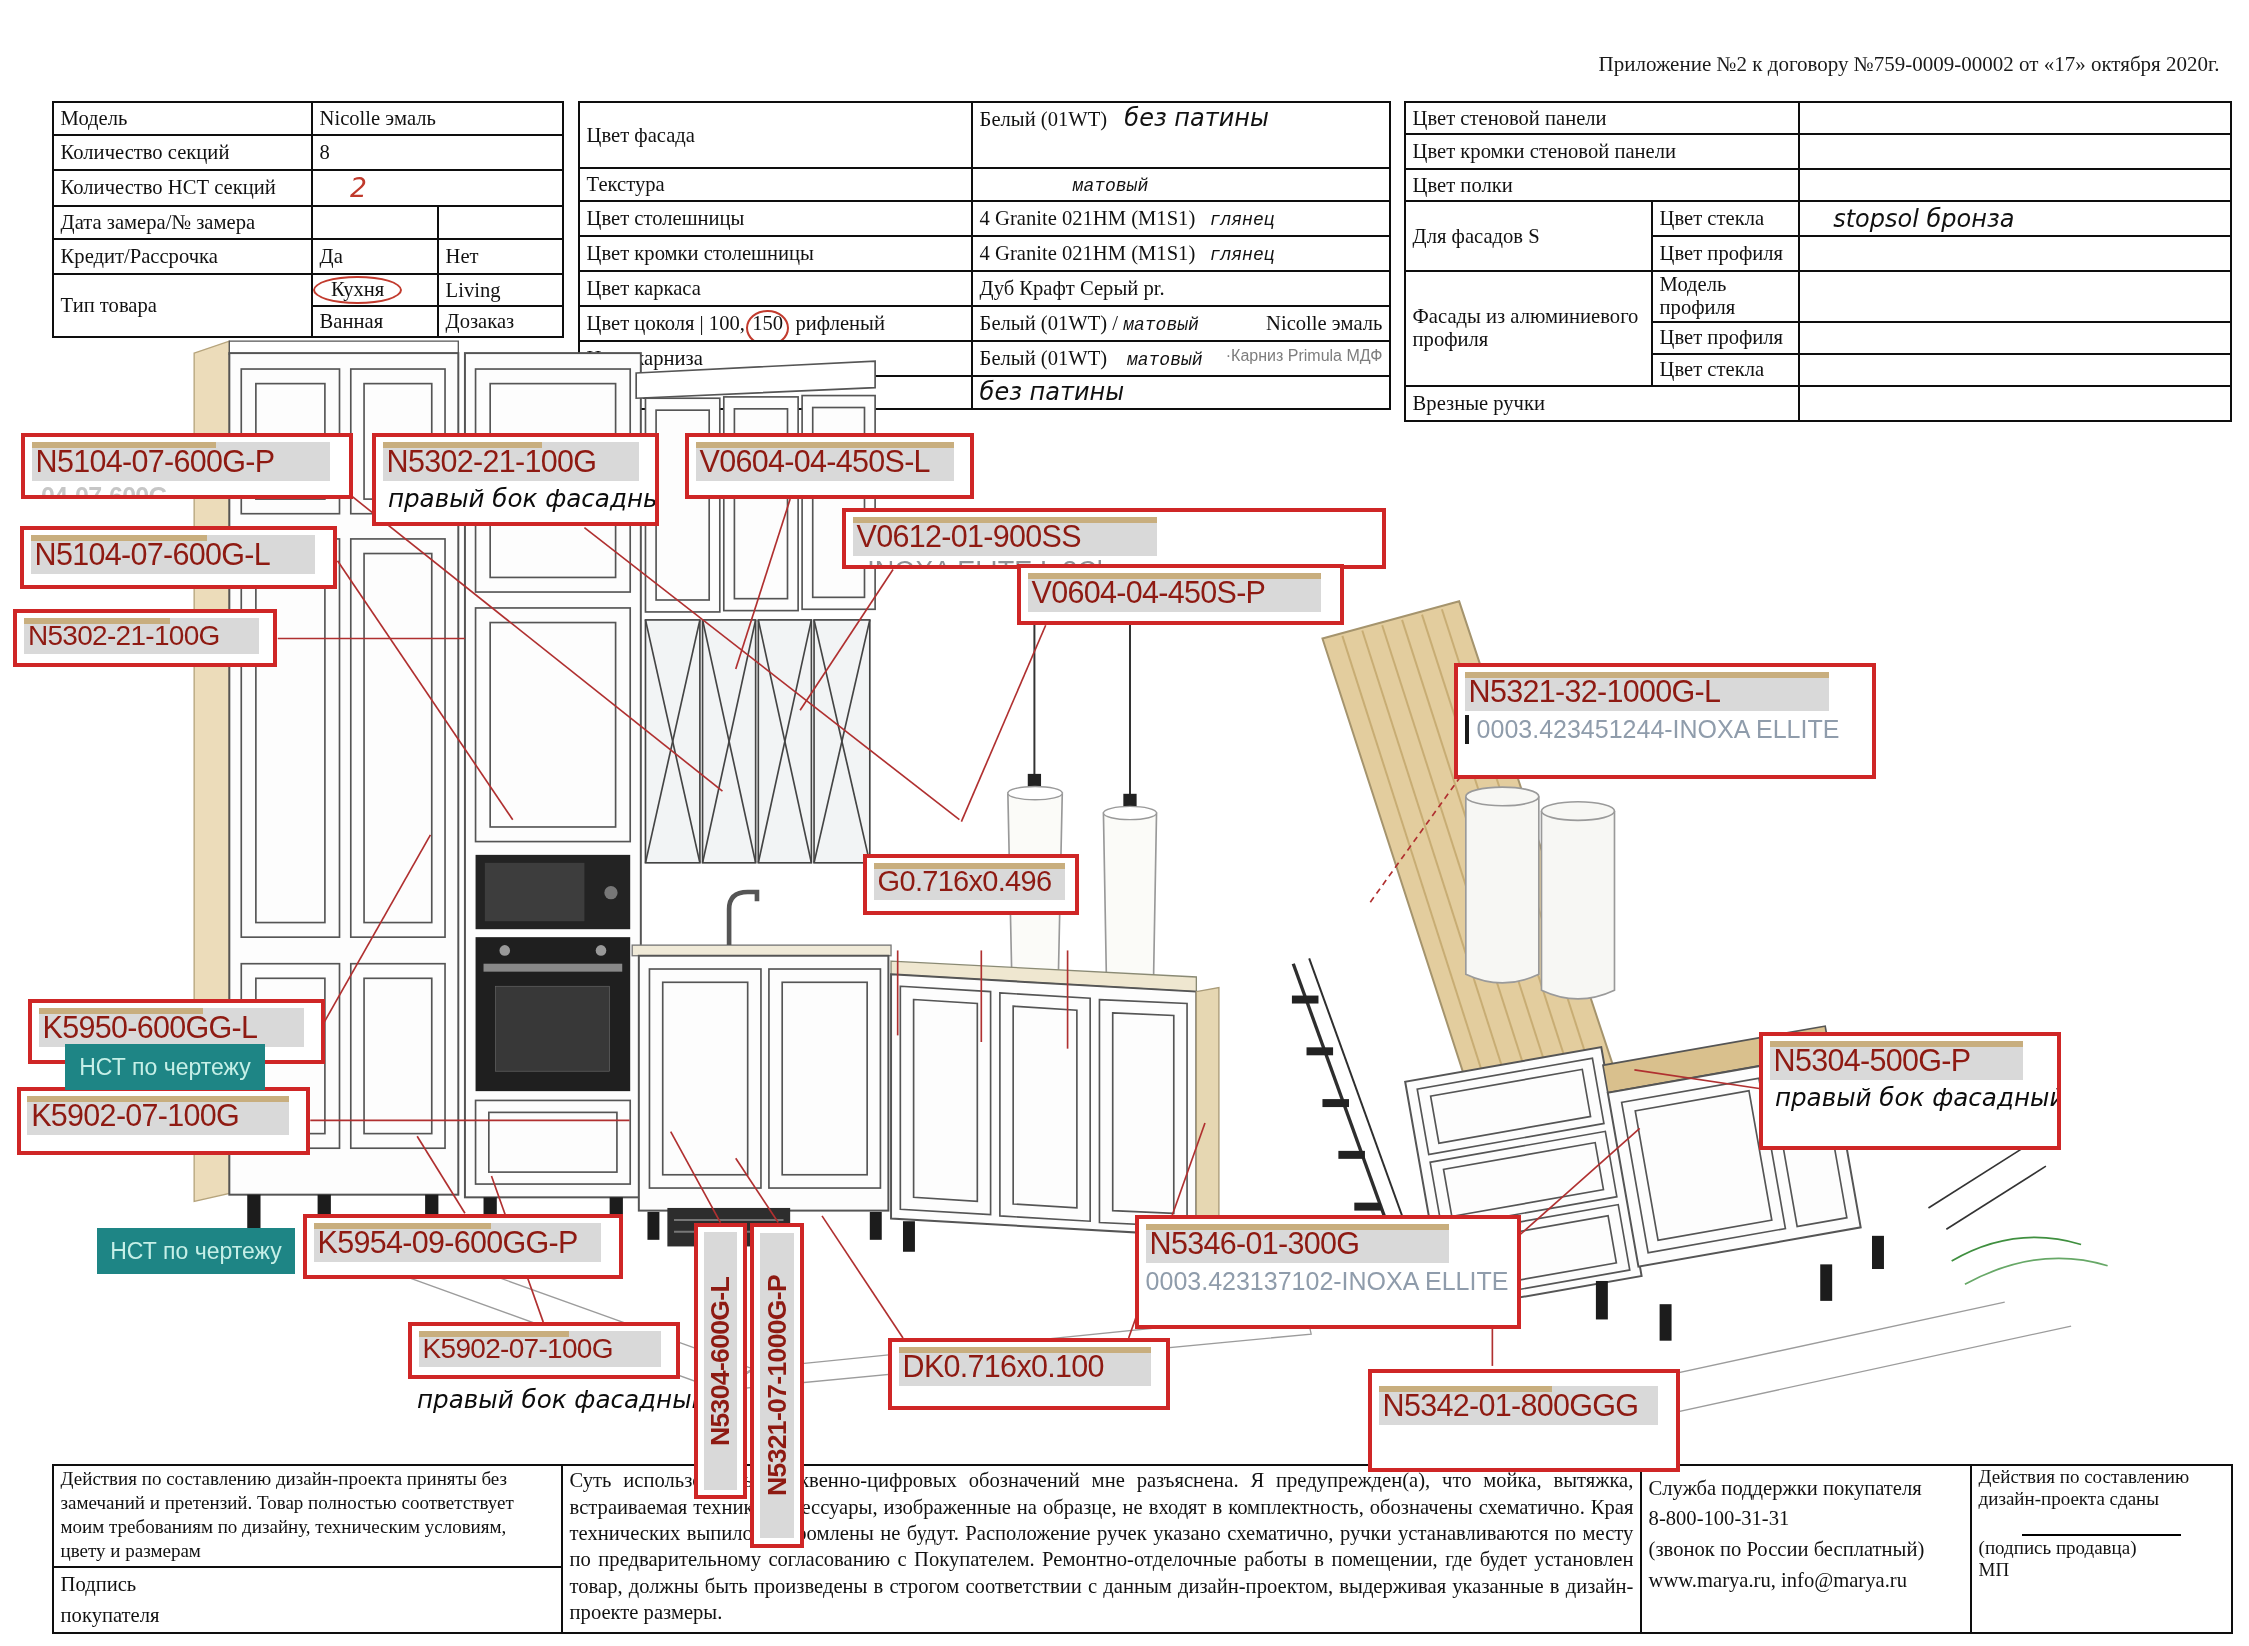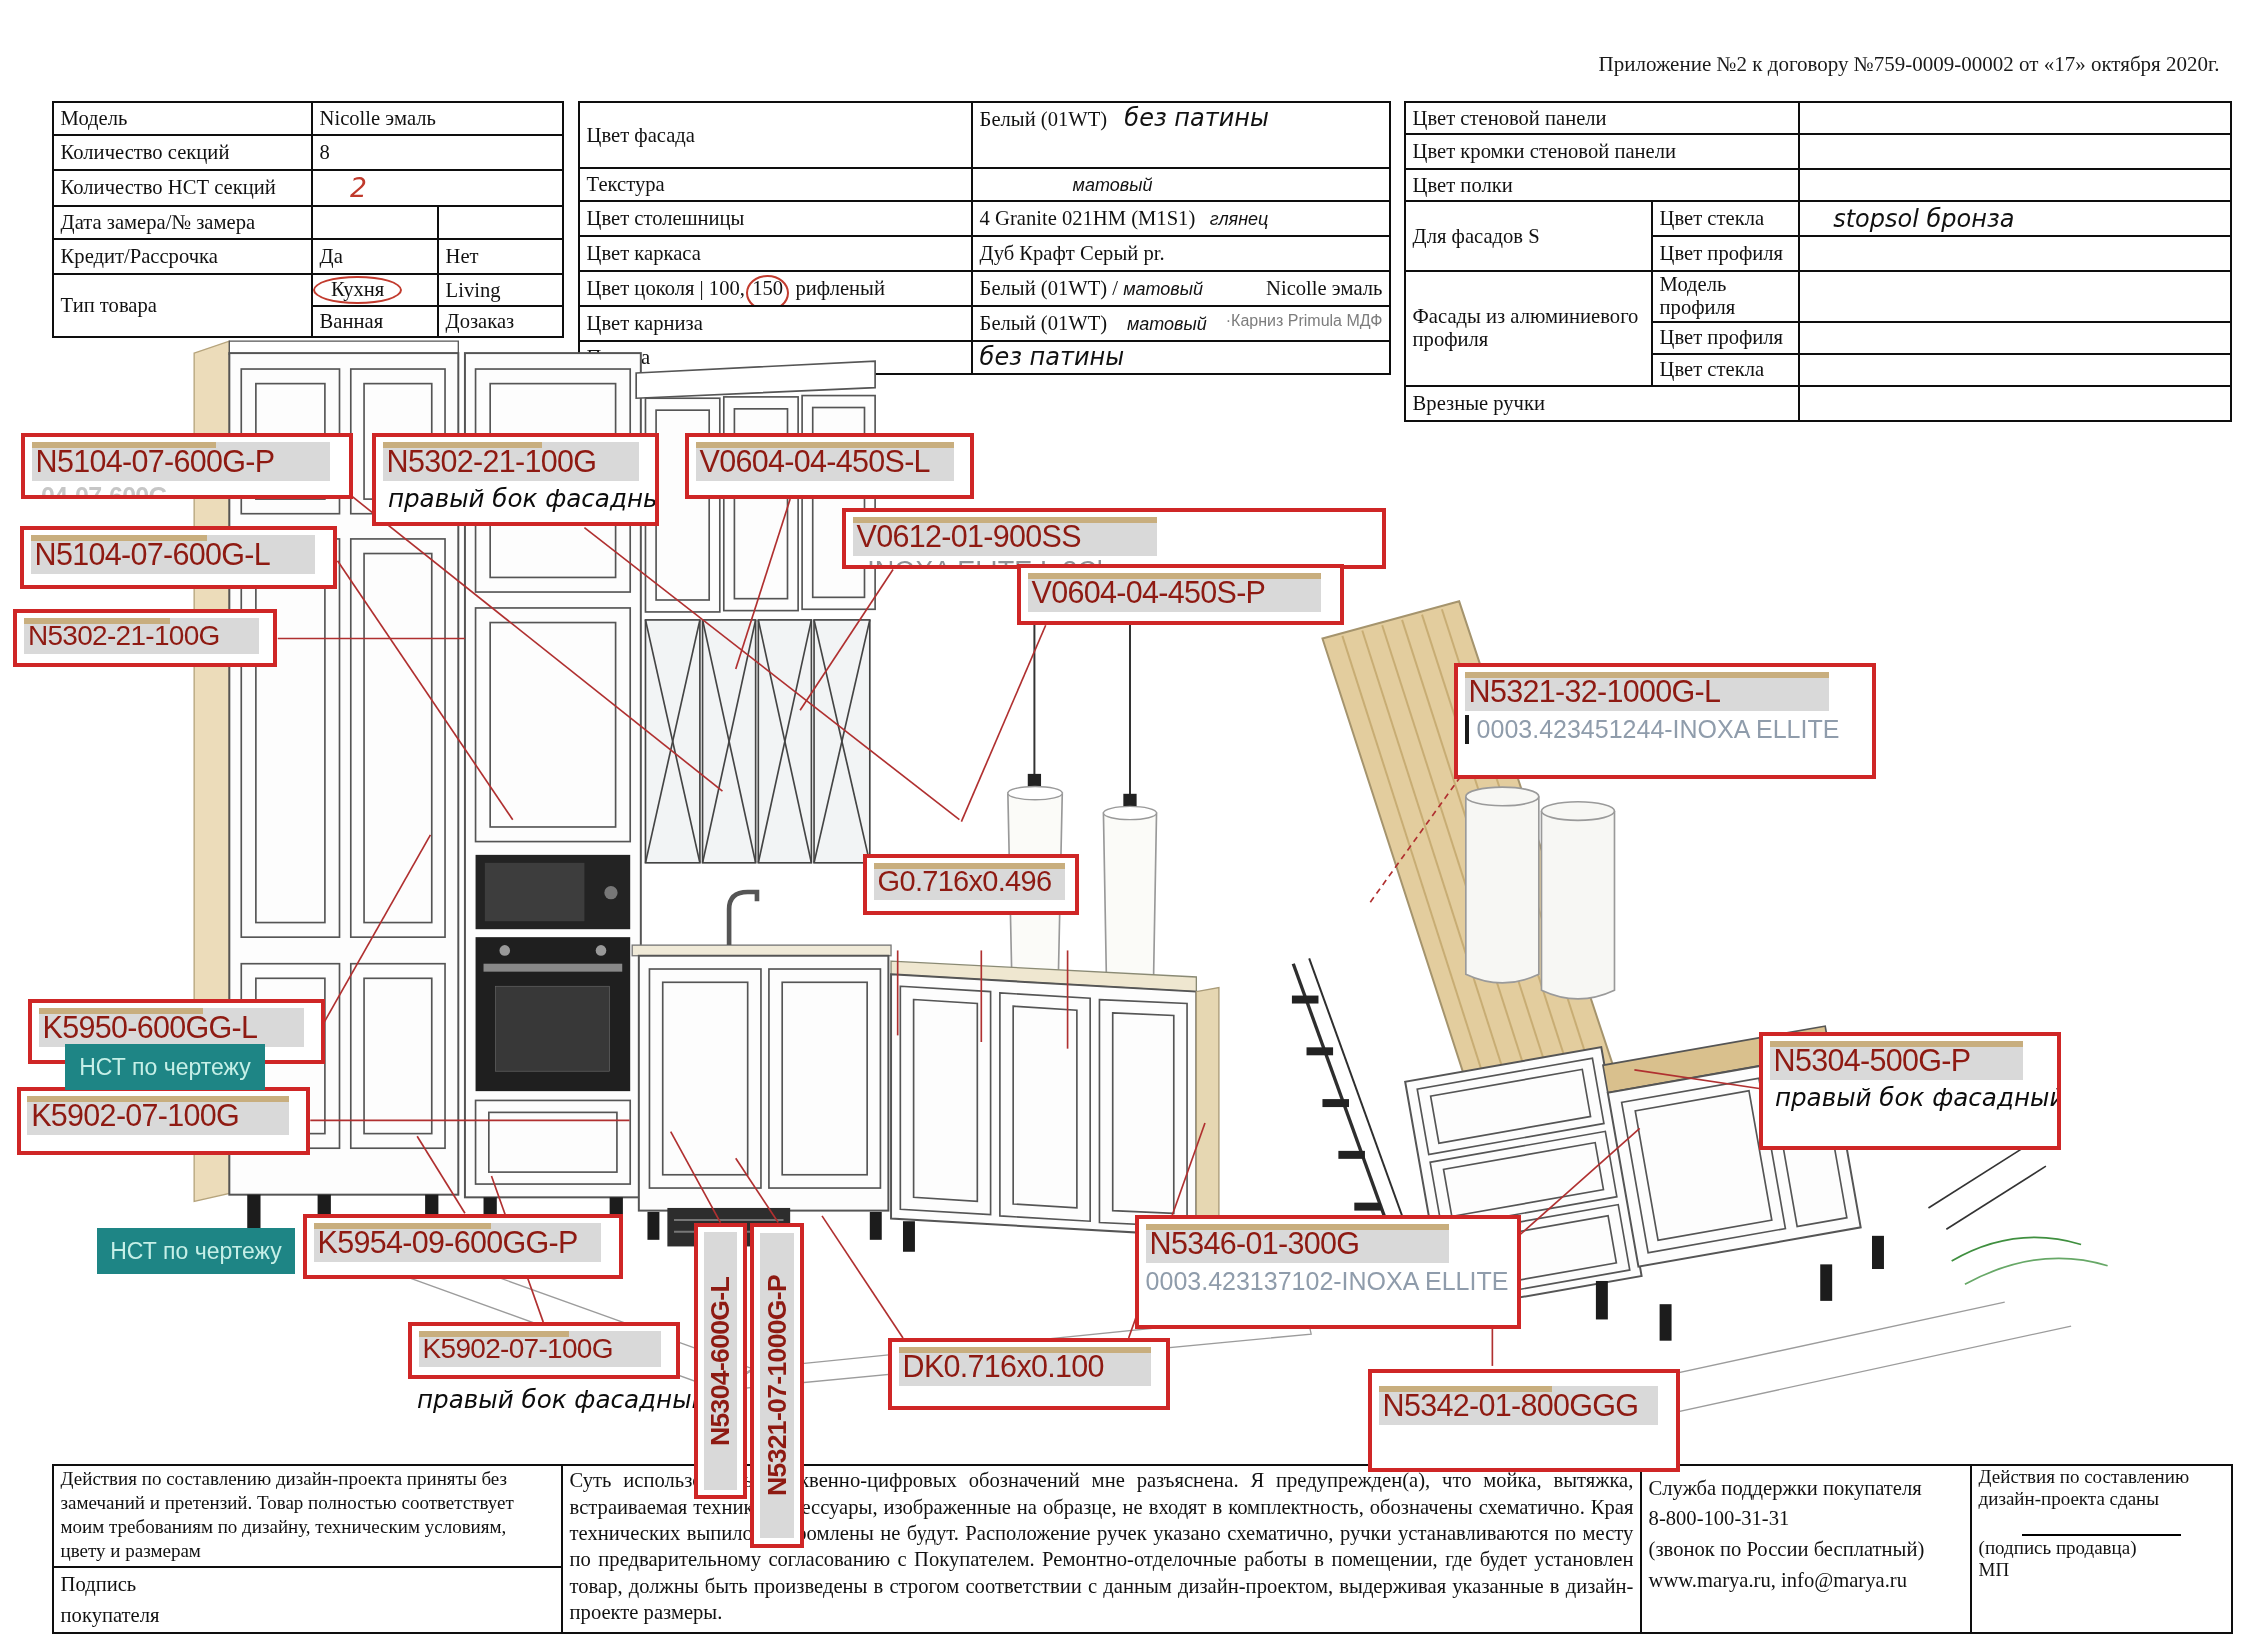--- a/index.html
+++ b/index.html
@@ -8,21 +8,21 @@
   .abs{position:absolute;}
   
   #appendix{top:52px;right:30.5px;font-size:21px;color:#1a1a1a;}
   
   table.doc{border-collapse:collapse;table-layout:fixed;background:#fff;}
   table.doc td{border:2px solid #0e0e0e;font-size:20.6px;padding:1.3px 6.6px;vertical-align:middle;overflow:hidden;}
   #tbl-left{left:52px;top:101px;width:510px;}
   #tbl-mid{left:578px;top:101px;width:811px;}
   #tbl-right{left:1404px;top:101px;width:827px;}
   .hand-big{font-family:"DejaVu Sans",sans-serif;font-style:italic;font-size:24px;}
-  .hand-sm{font-family:Liberation Sans, sans-serif;font-style:italic;font-size:18px;}
+  .hand-sm{font-family:Liberation Mono, monospace;font-style:italic;font-size:18px;}
   .red-hand{color:#c0392b;font-family:"DejaVu Sans",sans-serif;font-style:italic;font-size:26.6px;padding-left:30.5px;}
   .ellipse{display:inline-block;border:2.7px solid #c23b2e;border-radius:50%;padding:0 16px 1.3px 16px;margin-left:-6.6px;}
   .ellipse-sm{display:inline-block;border:2.7px solid #c23b2e;border-radius:50%;padding:0 4px 9.3px 4px;margin:0 1.3px -9.3px 1.3px;}
   .grayext{font-family:"Liberation Sans",sans-serif;font-size:16px;color:#7d7d7d;}
   .right-float{float:right;}
   
   .lbl{position:absolute;border:4.6px solid #cf2626;background:#fff;box-sizing:border-box;z-index:6;padding:5.3px 6.6px;overflow:hidden;}
   .lbl .bg{background:#d9d9d9;position:relative;padding:2.7px 8px 4px 4px;display:inline-block;min-width:92%;}
   .lbl .strip{position:absolute;left:0;top:0;height:5.3px;width:62%;background:#c8ae7e;}
   .code{font-family:"Liberation Sans",sans-serif;font-weight:400;font-size:30.5px;
@@ -335,20 +335,27 @@
     <td><span class="hand-sm" style="padding-left:93px">матовый</span></td>
   </tr>
   <tr style="height:35px">
     <td>Цвет столешницы</td>
     <td>
       <span>4 Granite 021HM (M1S1)</span>
       <span class="hand-sm" style="padding-left:9.3px">глянец</span>
     </td>
   </tr>
   <tr style="height:35px">
+    <td>Цвет кромки столешницы</td>
+    <td>
+      <span>4 Granite 021HM (M1S1)</span>
+      <span class="hand-sm" style="padding-left:9.3px">глянец</span>
+    </td>
+  </tr>
+  <tr style="height:35px">
     <td>Цвет каркаса</td>
     <td>Дуб Крафт Серый pr.</td>
   </tr>
   <tr style="height:35px">
     <td>
       <span>Цвет цоколя | 100,</span><span class="ellipse-sm">150</span>
       <span>рифленый</span>
     </td>
     <td>
       <span>Белый (01WT) /</span>

